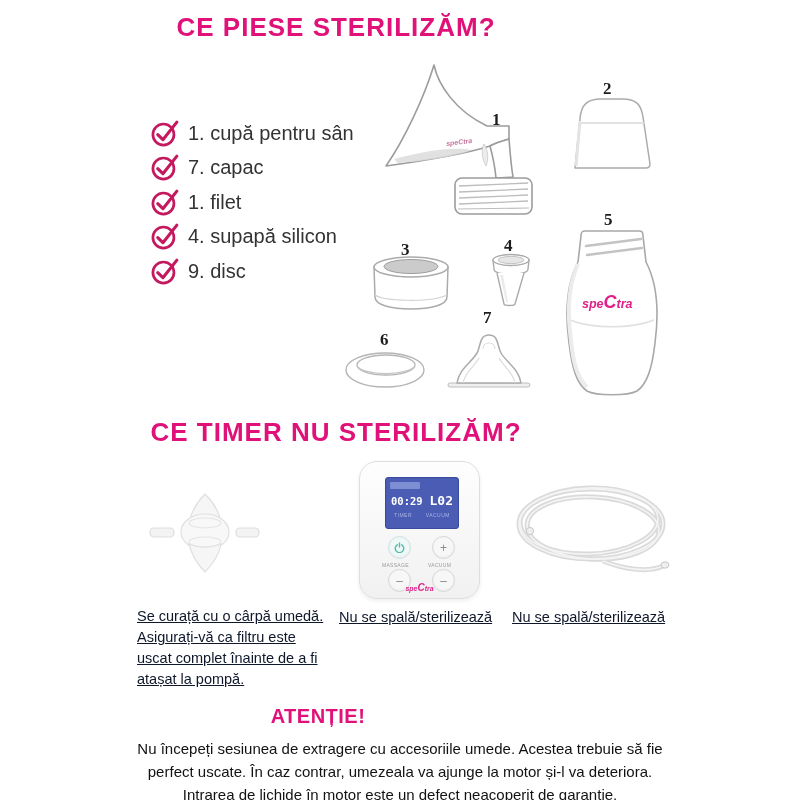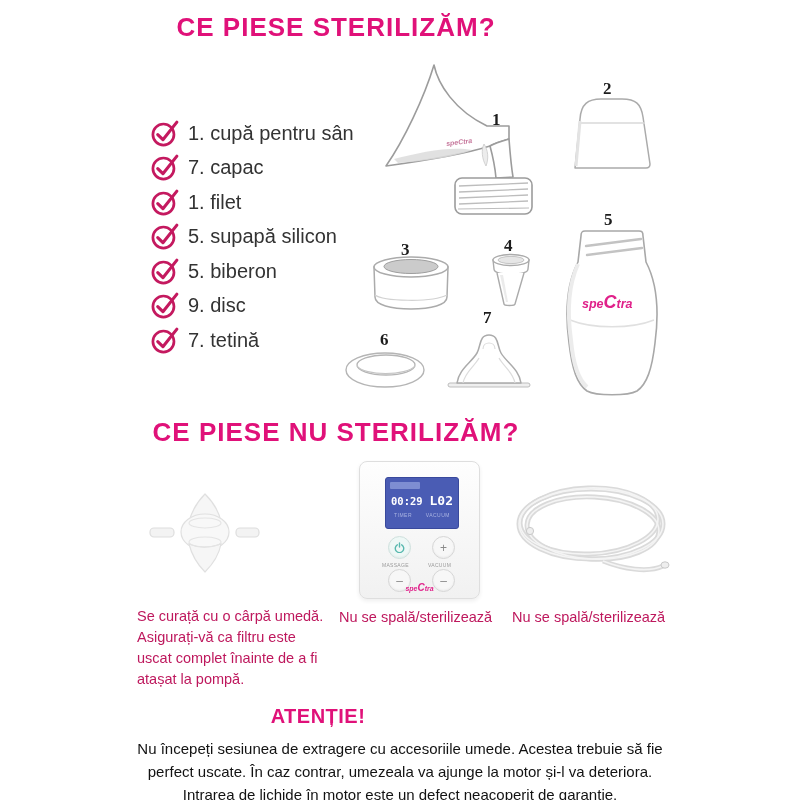--- a/index.html
+++ b/index.html
@@ -18,31 +18,31 @@
          font-weight:bold;font-size:26px;letter-spacing:1px;color:var(--pink);}
   
   .checklist{position:absolute;left:150px;top:116px;}
   .check-item{display:flex;align-items:center;height:34.5px;}
   .check-icon{width:31px;height:31px;flex:0 0 31px;margin-right:7px;}
   .check-label{font-size:20px;color:#333;text-align:right;}
   
   .num{position:absolute;font-family:"Liberation Serif", serif;font-weight:bold;
        font-size:17px;color:#1d1d1d;}
   
-  .caption{position:absolute;font-size:14.5px;color:#be185d;line-height:1.46;white-space:pre-line;}
+  .caption{position:absolute;font-size:14.5px;color:#0f172a;line-height:1.46;white-space:pre-line;text-decoration:underline;}
   .caption.nowrap{white-space:nowrap;}
   
   .att-title{position:absolute;left:0;width:636px;text-align:center;margin:0;
              font-weight:bold;font-size:20px;letter-spacing:.5px;color:var(--pink);}
   .att-body{position:absolute;left:50px;top:738px;width:700px;text-align:center;
             font-size:15px;line-height:1.52;color:#121212;white-space:pre-line;}
   
   .pump{position:absolute;left:359px;top:461px;width:119px;height:136px;
         background:linear-gradient(#fefefe,#f1f1f1);border:1px solid #dedede;
-        border-radius:8px;box-shadow:0 2px 4px rgba(0,0,0,.07);}
+        border-radius:18px;box-shadow:0 2px 4px rgba(0,0,0,.07);}
   .pump-screen{position:absolute;left:25px;top:15px;width:72px;height:50px;
                background:#4a5cb4;border:1px solid #39499c;border-radius:3px;}
   .scr-head{position:absolute;left:4px;top:4px;width:30px;height:7px;background:#7e8ed2;border-radius:1px;}
   .scr-time{position:absolute;left:5px;top:17px;color:#fff;font-family:"DejaVu Sans Mono",monospace;
             font-size:10.5px;font-weight:bold;}
   .scr-mode{position:absolute;right:5px;top:15px;color:#fff;font-family:"DejaVu Sans Mono",monospace;
             font-size:13px;font-weight:bold;}
   .scr-lab{position:absolute;top:34px;font-size:5px;color:#aab4e2;letter-spacing:.5px;}
   .scr-lab.l{left:8px}.scr-lab.r{right:8px}
   .pbtn{position:absolute;width:21px;height:21px;border-radius:50%;background:#f7f7f7;
@@ -84,42 +84,28 @@
           <circle cx="13" cy="16" r="10.2" fill="none" stroke="#c4195f" stroke-width="2.6"></circle>
           <path d="M7.5 16 L12.5 21 L26 4" fill="none" stroke="#c4195f" stroke-width="3" stroke-linecap="round" stroke-linejoin="round"></path>
         </svg>
       <span class="check-label">1. filet</span>
     </div>
     <div class="check-item">
       <svg class="check-icon" viewBox="0 0 30 30">
           <circle cx="13" cy="16" r="10.2" fill="none" stroke="#c4195f" stroke-width="2.6"></circle>
           <path d="M7.5 16 L12.5 21 L26 4" fill="none" stroke="#c4195f" stroke-width="3" stroke-linecap="round" stroke-linejoin="round"></path>
         </svg>
-      <span class="check-label">5. supapă silicon</span>
-    </div>
-    <div class="check-item">
-      <svg class="check-icon" viewBox="0 0 30 30">
-          <circle cx="13" cy="16" r="10.2" fill="none" stroke="#c4195f" stroke-width="2.6"></circle>
-          <path d="M7.5 16 L12.5 21 L26 4" fill="none" stroke="#c4195f" stroke-width="3" stroke-linecap="round" stroke-linejoin="round"></path>
-        </svg>
-      <span class="check-label">5. biberon</span>
+      <span class="check-label">4. supapă silicon</span>
     </div>
     <div class="check-item">
       <svg class="check-icon" viewBox="0 0 30 30">
           <circle cx="13" cy="16" r="10.2" fill="none" stroke="#c4195f" stroke-width="2.6"></circle>
           <path d="M7.5 16 L12.5 21 L26 4" fill="none" stroke="#c4195f" stroke-width="3" stroke-linecap="round" stroke-linejoin="round"></path>
         </svg>
       <span class="check-label">9. disc</span>
-    </div>
-    <div class="check-item">
-      <svg class="check-icon" viewBox="0 0 30 30">
-          <circle cx="13" cy="16" r="10.2" fill="none" stroke="#c4195f" stroke-width="2.6"></circle>
-          <path d="M7.5 16 L12.5 21 L26 4" fill="none" stroke="#c4195f" stroke-width="3" stroke-linecap="round" stroke-linejoin="round"></path>
-        </svg>
-      <span class="check-label">7. tetină</span>
     </div>
   </div>
 
   <span class="num" style="left:492px;top:110px">1</span>
   <span class="num" style="left:603px;top:79px">2</span>
   <span class="num" style="left:401px;top:240px">3</span>
   <span class="num" style="left:504px;top:236px">4</span>
   <span class="num" style="left:604px;top:210px">5</span>
   <span class="num" style="left:380px;top:330px">6</span>
   <span class="num" style="left:483px;top:308px">7</span>
@@ -175,21 +161,21 @@
   </svg>
 
   <svg class="abs" style="left:446px;top:326px" width="86" height="66" viewBox="0 0 86 66">
     <rect x="2" y="57" width="82" height="4" rx="2" fill="#efefef" stroke="#bdbdbd" stroke-width="1"></rect>
     <path d="M11 57 C13 43 25 37 31 27 C35 20 33 9 43 9 C53 9 51 20 55 27 C61 37 73 43 75 57 Z" fill="#fff" stroke="#ababab" stroke-width="1.5" stroke-linejoin="round"></path>
     <path d="M17 57 C19 46 28 41 33 32" stroke="#dcdcdc" stroke-width="1.2" fill="none"></path>
     <path d="M69 57 C67 46 58 41 53 32" stroke="#dcdcdc" stroke-width="1.2" fill="none"></path>
     <path d="M37 23 C37 15 49 15 49 23" stroke="#dcdcdc" stroke-width="1.2" fill="none"></path>
   </svg>
 
-  <h1 class="title" style="top:417px">CE PIESE NU STERILIZĂM?</h1>
+  <h1 class="title" style="top:417px">CE TIMER NU STERILIZĂM?</h1>
 
   <svg class="abs" style="left:148px;top:484px" width="114" height="98" viewBox="0 0 114 98">
     <rect x="2" y="44" width="24" height="9" rx="4" fill="#f3f3f3" stroke="#dedede" stroke-width="1.2"></rect>
     <rect x="88" y="44" width="23" height="9" rx="4" fill="#f3f3f3" stroke="#dedede" stroke-width="1.2"></rect>
     <path d="M57 10 C64 17 71 27 73 38 C62 34 50 34 41 38 C44 26 50 17 57 10 Z" fill="#f6f6f6" stroke="#e0e0e0" stroke-width="1.2"></path>
     <ellipse cx="57" cy="48" rx="24" ry="18" fill="#f8f8f8" stroke="#e0e0e0" stroke-width="1.2"></ellipse>
     <path d="M57 88 C64 81 71 71 73 60 C62 64 50 64 41 60 C44 72 50 81 57 88 Z" fill="#f6f6f6" stroke="#e0e0e0" stroke-width="1.2"></path>
     <ellipse cx="57" cy="39" rx="16" ry="5" fill="none" stroke="#e4e4e4" stroke-width="1.1"></ellipse>
     <ellipse cx="57" cy="58" rx="16" ry="5" fill="none" stroke="#e4e4e4" stroke-width="1.1"></ellipse>
   </svg>

